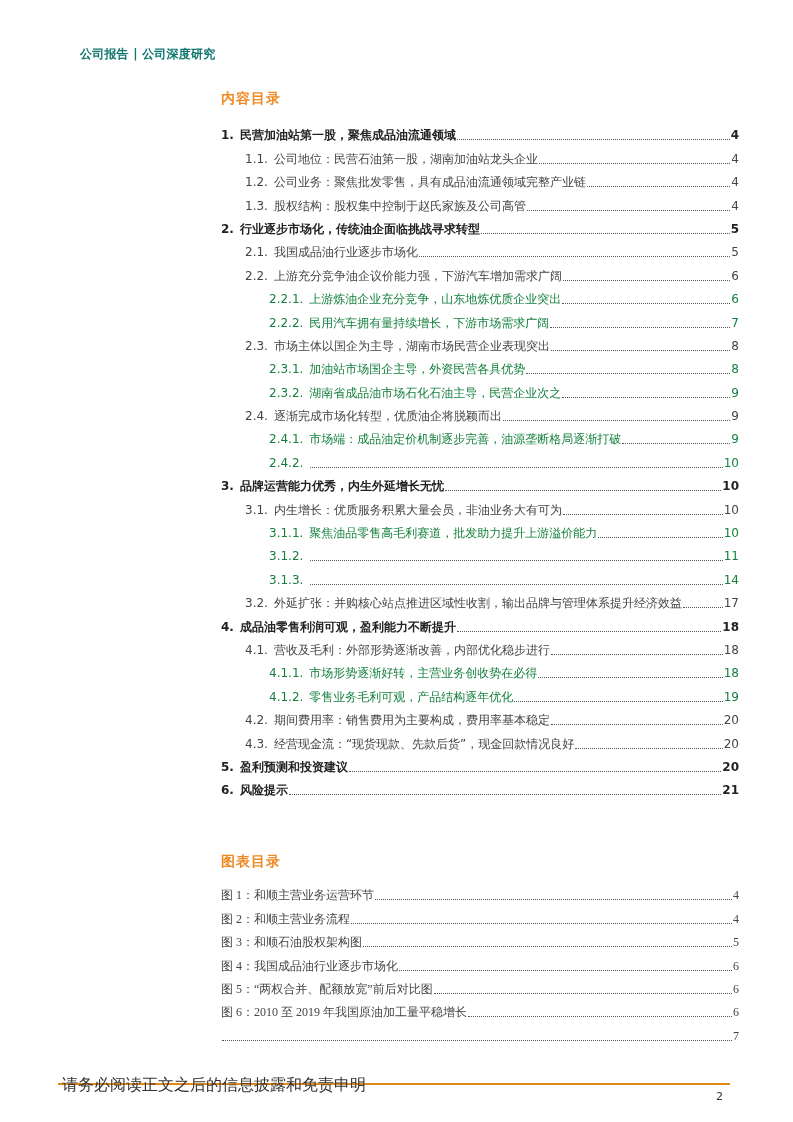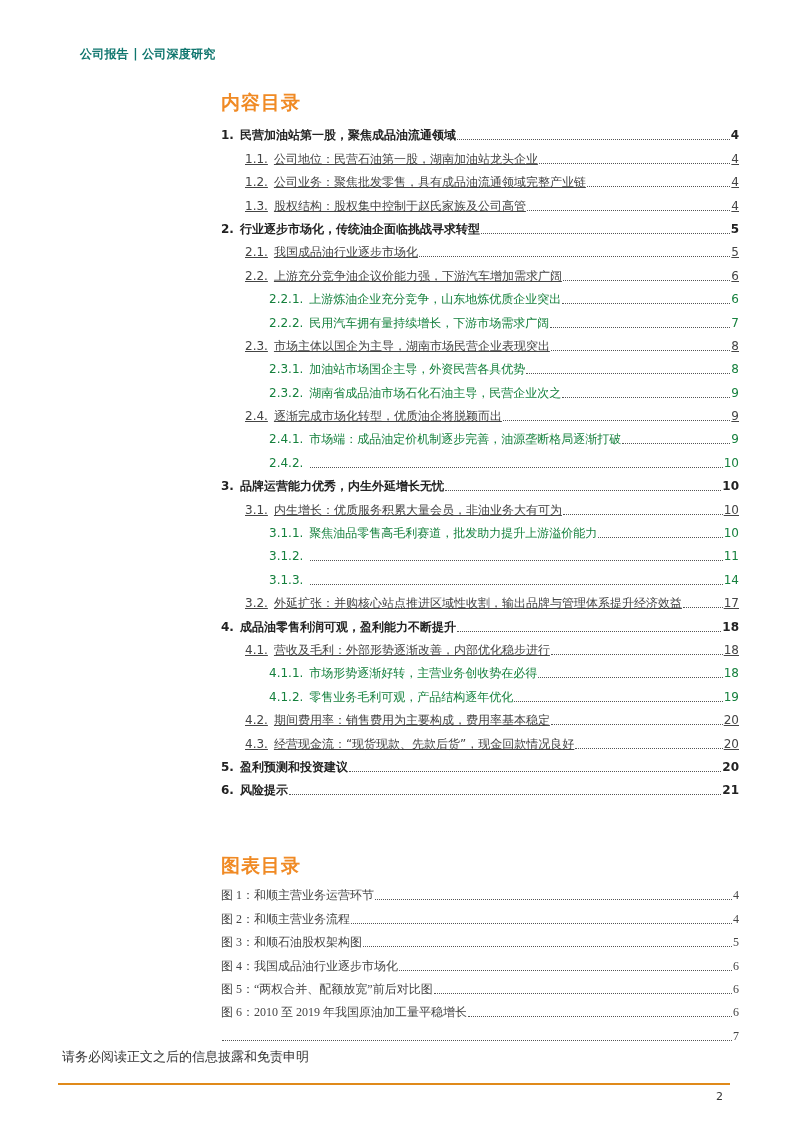--- a/index.html
+++ b/index.html
@@ -9,49 +9,49 @@
     color: #333333;
   }
   .header {
     position: absolute; left: 62px; top: 46px;
     font-size: 12px; font-weight: bold; color: #0f766e;
     letter-spacing: 0.2px;
     margin-left: 18px;
   }
   .section-title {
     position: absolute; left: 221px;
-    font-size: 19px; font-weight: bold; color: #f08a24;
+    font-size: 14px; font-weight: bold; color: #f08a24;
     letter-spacing: 1px;
   }
   .toc {
     position: absolute; left: 221px; width: 518px;
   }
   .toc-row {
     position: relative; height: 23.4px;
     display: flex; align-items: flex-end;
     font-size: 12px; line-height: 16px; white-space: nowrap;
   }
   .toc-row .num { flex: 0 0 auto; margin-right: 6px; }
   .toc-row .title { flex: 0 0 auto; }
   .toc-row .dots {
     flex: 1 1 auto; margin: 0 1px 3px 1px; height: 1px;
     border-bottom: 1px dotted #555;
     min-width: 4px;
   }
   .toc-row .page { flex: 0 0 auto; text-align: right; }
   .lvl1 { font-weight: bold; color: #222; padding-left: 0; }
-  .lvl2 { color: #444; padding-left: 24px; text-decoration: underline; }
+  .lvl2 { color: #444; padding-left: 24px; }
   .lvl3 { color: #15803d; padding-left: 48px; }
   .fig-row { color: #444; padding-left: 0; font-family: Liberation Serif, serif; }
   .footer-line {
     position: absolute; left: 58px; top: 1083px; width: 672px; height: 2px;
     background: #e08a1a;
   }
   .footer-text {
-    position: absolute; left: 62px; top: 1048px; font-size: 13px; color: #333;
+    position: absolute; left: 62px; top: 1075px; font-size: 16px; color: #333;
   }
   .footer-page {
     position: absolute; right: 70px; top: 1090px; font-size: 11px; color: #333;
   }
 </style>
 </head>
 <body>
 
 <div class="header">公司报告 | 公司深度研究</div>
 

